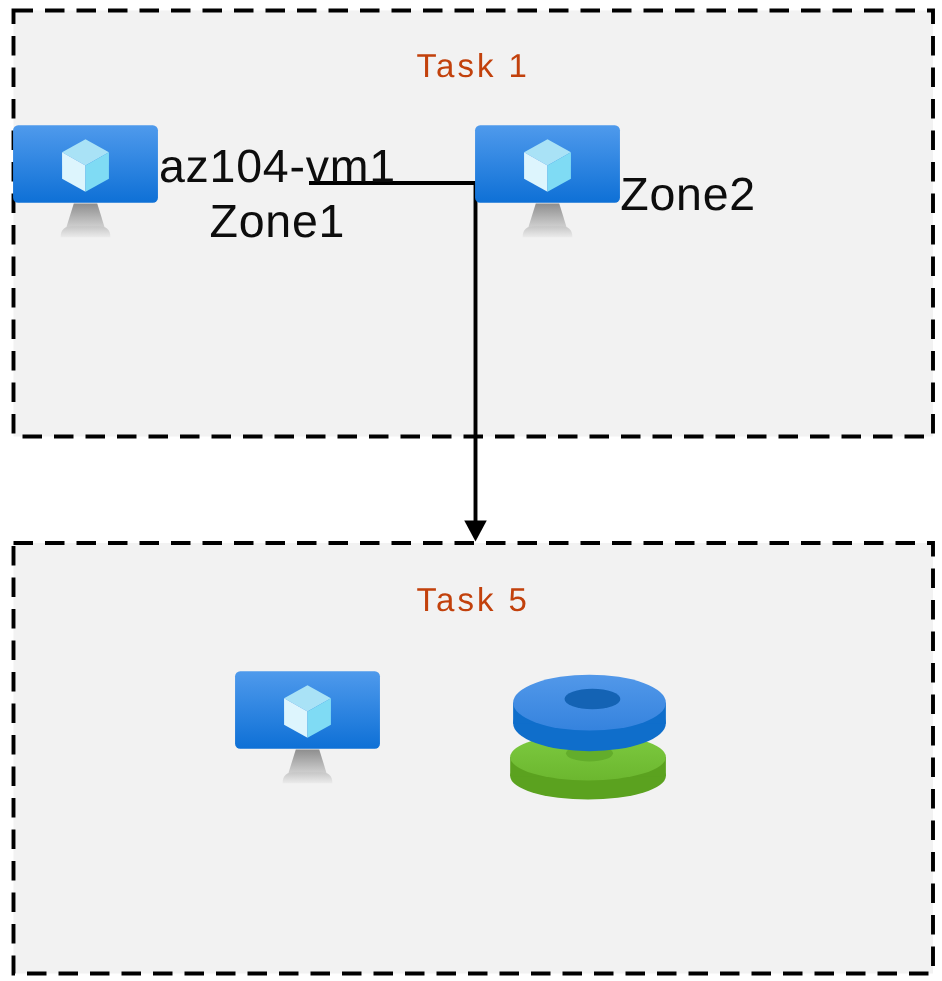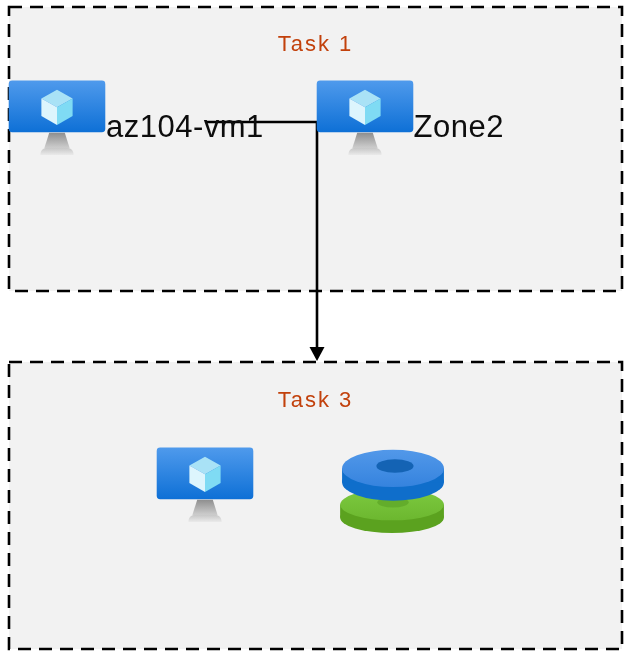--- a/index.html
+++ b/index.html
@@ -89,35 +89,36 @@
 
 <div class="task-box" id="task1-content">
   <div class="task-title">Task 1</div>
   <div class="vm-row">
     <div class="vm-block">
       <svg width="98" height="80" viewBox="0 0 100 82">
         <use href="#vm-icon-def"></use>
       </svg>
       <div class="vm-label">
         <div>az104-vm1</div>
+        <div>Zone1</div>
       </div>
     </div>
     <div class="vm-block">
       <svg width="98" height="80" viewBox="0 0 100 82">
         <use href="#vm-icon-def"></use>
       </svg>
       <div class="vm-label">
         <div>Zone2</div>
       </div>
     </div>
   </div>
 </div>
 
 <div class="task-box" id="task2-content">
-  <div class="task-title">Task 3</div>
+  <div class="task-title">Task 5</div>
   <div class="icons-row">
     <div class="vm-icon-wrap">
       <svg width="98" height="80" viewBox="0 0 100 82">
         <use href="#vm-icon-def"></use>
       </svg>
     </div>
     <svg width="110" height="94" viewBox="0 0 112 96">
       <use href="#disks-icon-def"></use>
     </svg>
   </div>

